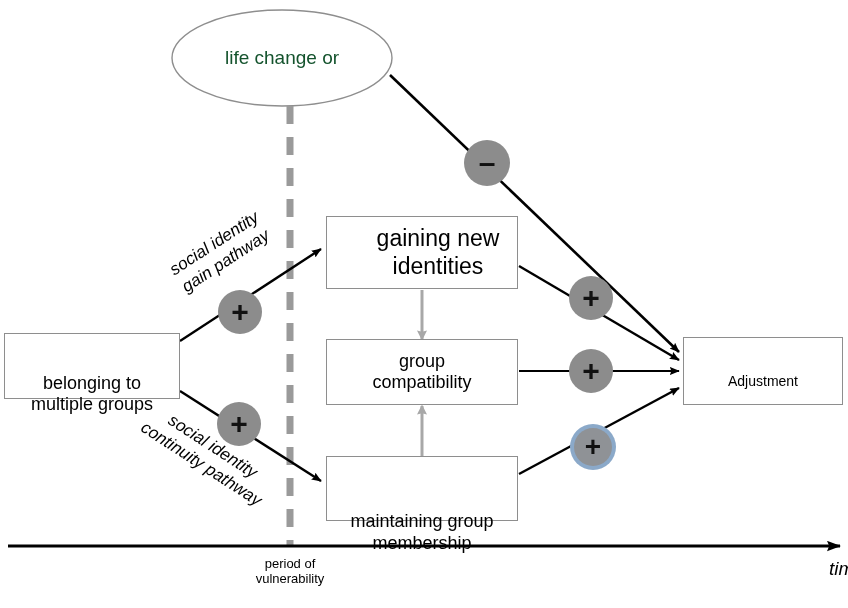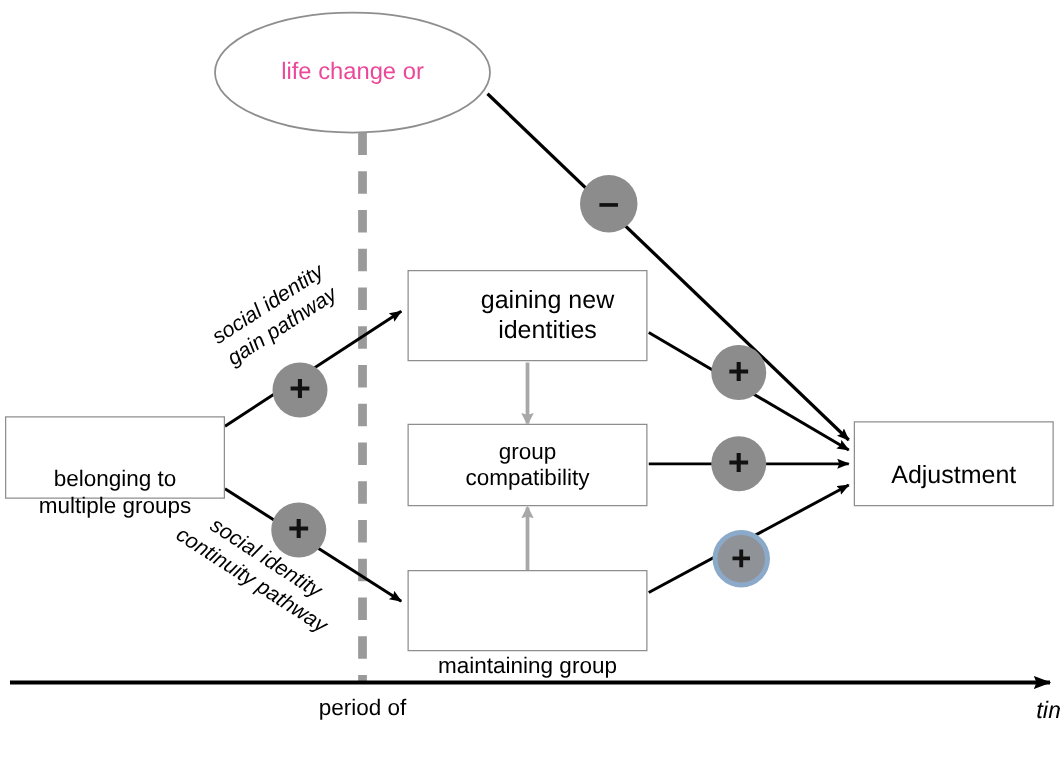--- a/index.html
+++ b/index.html
@@ -13,21 +13,21 @@
     text-align:center;color:#000;line-height:1.18;
     font-family:"Liberation Sans","DejaVu Sans",sans-serif;
     pointer-events:none;
   }
   .box-rect{
     position:absolute;background:#ffffff;border:1px solid #8e8e8e;
     box-sizing:border-box;
   }
   .ellipse-label{
     position:absolute;display:flex;align-items:center;justify-content:center;
-    text-align:center;line-height:1.2;color:#ec4899;
+    text-align:center;line-height:1.2;color:#14532d;
   }
   .pathlabel{
     position:absolute;font-style:italic;color:#000;white-space:nowrap;
     line-height:1.25;text-align:center;
   }
   .axislabel{
     position:absolute;text-align:center;color:#000;line-height:1.18;
   }
   .timelabel{
     position:absolute;font-style:italic;color:#000;margin-left:43px;
@@ -96,44 +96,45 @@
 
   <div class="box-rect" style="left:4px;top:333px;width:176px;height:66px;"></div>
   <div class="boxlabel" style="left:4px;top:333px;width:176px;height:66px;font-size:18px;margin-top:28px;">
     <div>
       <div>belonging to</div>
       <div>multiple groups</div>
     </div>
   </div>
 
   <div class="box-rect" style="left:326px;top:216px;width:192px;height:73px;"></div>
-  <div class="boxlabel" style="left:326px;top:216px;width:224px;height:73px;font-size:20px;">
+  <div class="boxlabel" style="left:326px;top:216px;width:224px;height:73px;font-size:23px;">
     <div>
       <div>gaining new</div>
       <div>identities</div>
     </div>
   </div>
 
   <div class="box-rect" style="left:326px;top:339px;width:192px;height:66px;"></div>
   <div class="boxlabel" style="left:326px;top:339px;width:192px;height:66px;font-size:18px;">
     <div>
       <div>group</div>
       <div>compatibility</div>
     </div>
   </div>
 
   <div class="box-rect" style="left:326px;top:456px;width:192px;height:65px;"></div>
   <div class="boxlabel" style="left:324px;top:456px;width:196px;height:65px;font-size:18px;margin-top:44px;">
     <div>
       <div>maintaining group</div>
+      <div>membership</div>
     </div>
   </div>
 
   <div class="box-rect" style="left:683px;top:337px;width:160px;height:68px;"></div>
-  <div class="boxlabel" style="left:681px;top:337px;width:164px;height:88px;font-size:20px;">
+  <div class="boxlabel" style="left:681px;top:337px;width:164px;height:88px;font-size:14px;">
     <div>
       <div>Adjustment</div>
     </div>
   </div>
 
   <div class="pathlabel" style="left:152px;top:231px;width:136px;font-size:17px;
               transform:rotate(-33deg);transform-origin:50% 50%;">
     <div>social identity</div>
     <div>gain pathway</div>
   </div>
@@ -144,19 +145,20 @@
     <div>continuity pathway</div>
   </div>
 
   <div class="sign" style="left:464px;top:140px;width:46px;height:46px;font-size:30px;">–</div>
   <div class="sign" style="left:218px;top:290px;width:44px;height:44px;font-size:30px;">+</div>
   <div class="sign" style="left:217px;top:402px;width:44px;height:44px;font-size:30px;">+</div>
   <div class="sign" style="left:569px;top:276px;width:44px;height:44px;font-size:30px;">+</div>
   <div class="sign" style="left:569px;top:349px;width:44px;height:44px;font-size:30px;">+</div>
   <div class="sign" style="left:571px;top:425px;width:44px;height:44px;font-size:28px;">+</div>
 
-  <div class="axislabel" style="left:190px;top:556px;width:200px;font-size:18px;">
+  <div class="axislabel" style="left:190px;top:556px;width:200px;font-size:13px;">
     <div>period of</div>
+    <div>vulnerability</div>
   </div>
 
   <div class="timelabel" style="left:786px;top:558px;font-size:19px;">time</div>
 
 </div>
 
 </body></html>

